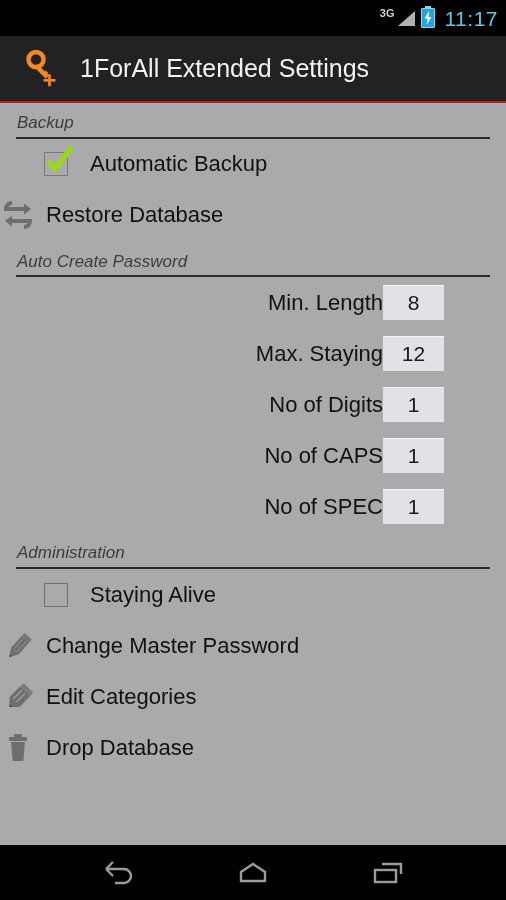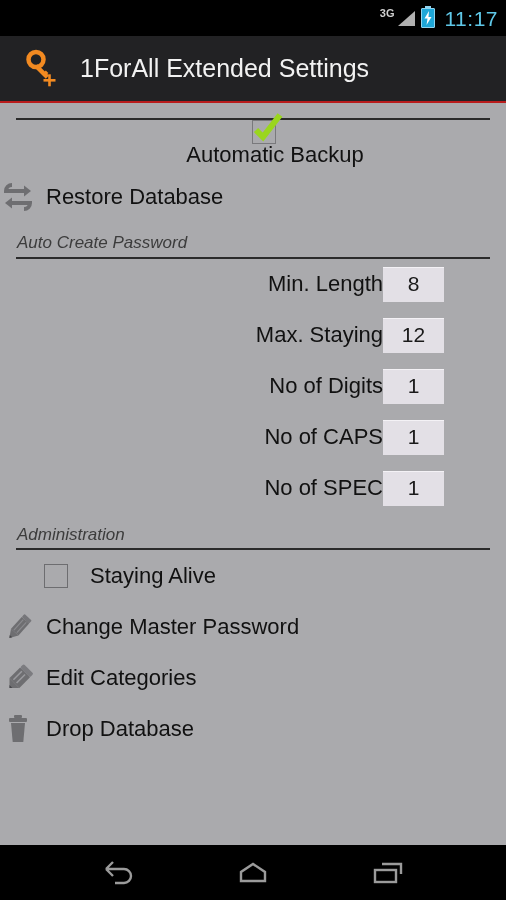--- a/index.html
+++ b/index.html
@@ -260,24 +260,25 @@
         <rect x="21.5" y="30" width="12" height="2.6" fill="#f28a21"></rect>
         <rect x="26.2" y="25.3" width="2.6" height="12" fill="#f28a21"></rect>
       </svg>
     </span>
     <span class="app-title">1ForAll Extended Settings</span>
   </div>
 
   <div class="content">
 
     <div class="section-header">
+      <div class="sh-label">Backup</div>
       <div class="sh-rule"></div>
     </div>
 
-    <div class="row" style="padding-left:44px;flex-direction:column;">
+    <div class="row" style="padding-left:44px;">
       <span class="cbox checked">
         <svg class="tick" viewBox="0 0 34 34">
           <polyline points="5,18 12,25 29,3" fill="none" stroke="#9ad61e" stroke-width="6" stroke-linecap="butt" stroke-linejoin="miter"></polyline>
         </svg>
       </span>
       <span class="row-label">Automatic Backup</span>
     </div>
 
     <div class="row">
       <span class="row-icon">

